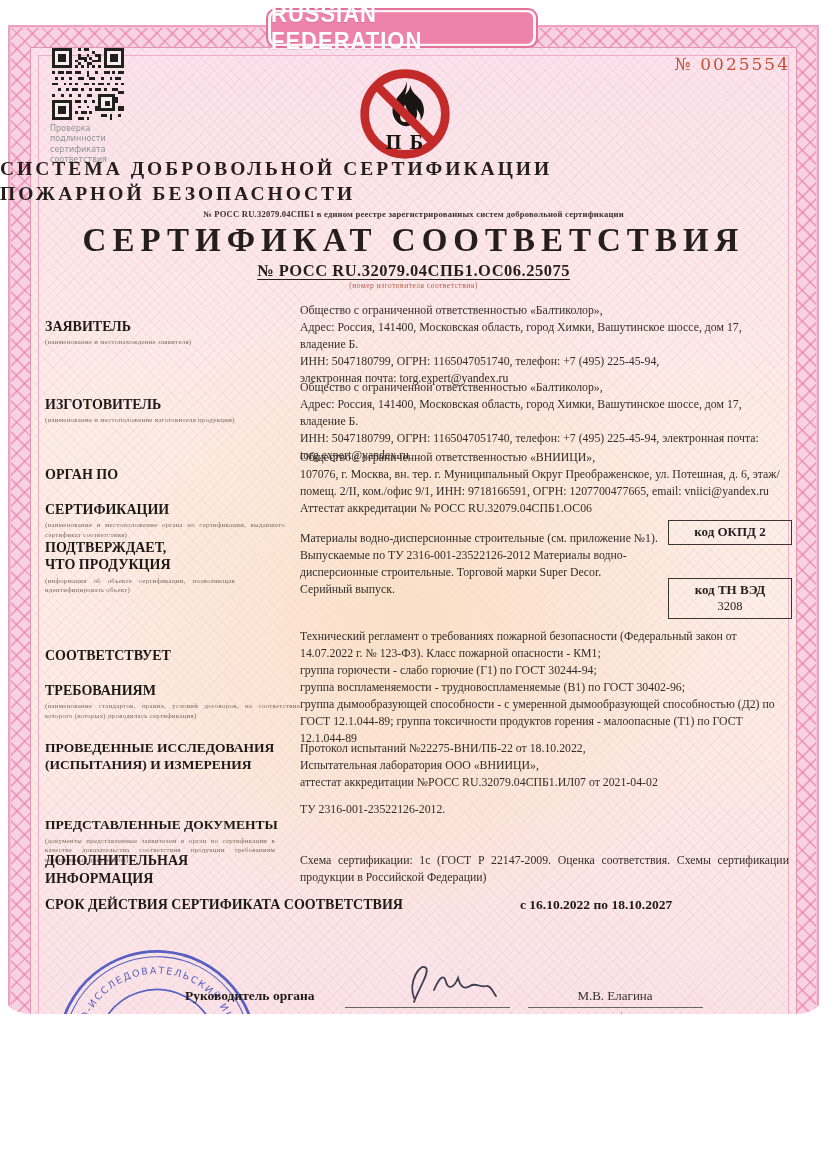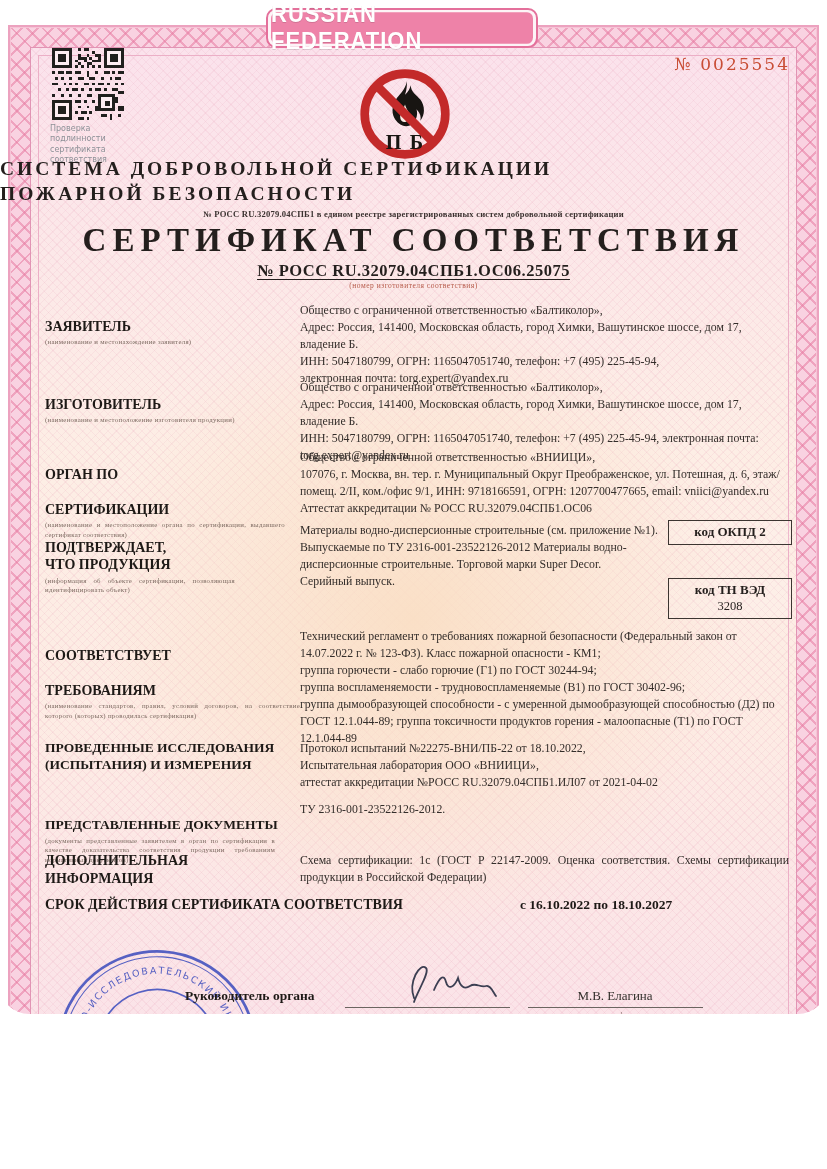--- a/index.html
+++ b/index.html
@@ -92,21 +92,21 @@
   }
   .u { text-underline-offset:3px; }
   .sec-sublabel {
     font-weight:normal; font-size:6.8px; color:#7c6a61; line-height:1.4;
     margin-top:2px; letter-spacing:.3px; white-space:normal; text-align:justify;
   }
   .sec-text {
     position:absolute; left:300px; width:489px;
     font-size:11.8px; line-height:17px; color:#332d2a; white-space:pre-line;
   }
-  .narrow { width:366px; }
+  .narrow { width:366px;margin-top:8px; }
   .justify { white-space:normal; text-align:justify; }
   
   .code-box {
     position:absolute; left:668px; width:124px;
     border:1.5px solid #3c3531; padding:3px 4px 4px;
     text-align:center; font-weight:bold; font-size:13px; color:#241f1d;
     background:rgba(255,255,255,.12);
   }
   .code-box .val { font-weight:normal; font-size:12.5px; margin-top:1px; }
   

